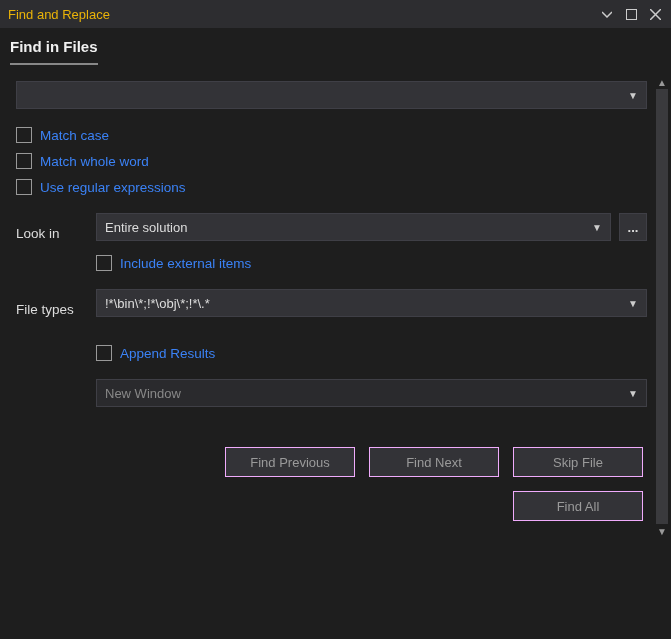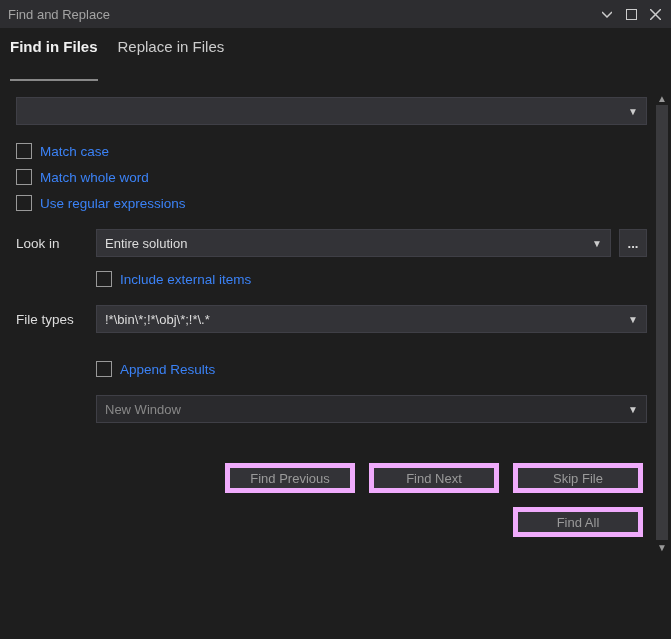--- a/index.html
+++ b/index.html
@@ -18,21 +18,21 @@
     .titlebar {
       height: 28px;
       background: #2d2d30;
       display: flex;
       align-items: center;
       padding: 0 8px;
       justify-content: space-between;
     }
     .titlebar-title {
       font-size: 13px;
-      color: #a3a3a3;
+      color: #eab308;
     }
     .titlebar-controls {
       display: flex;
       gap: 8px;
       align-items: center;
     }
     .titlebar-icon {
       width: 16px;
       height: 16px;
       display: flex;
@@ -44,21 +44,21 @@
     .tabs {
       display: flex;
       padding: 10px 10px 0 10px;
       gap: 20px;
       background: #1e1e1e;
     }
     .tab {
       font-size: 15px;
       font-weight: 600;
       color: #f0f0f0;
-      padding-bottom: 24px;
+      padding-bottom: 8px;
       cursor: pointer;
     }
     .tab.inactive {
       color: #ccc;
       font-weight: 500;
     }
     .tab.active {
       border-bottom: 2px solid #888;
     }
     .content-wrapper {
@@ -134,21 +134,21 @@
     }
     .checkbox.checked::after {
       content: "✓";
     }
     .chk-label {
       font-size: 13.5px;
       color: #3b82f6;
     }
     .form-row {
       display: flex;
-      align-items: center;
+      align-items: flex-end;
       margin-top: 18px;
     }
     .form-label {
       width: 80px;
       font-size: 13.5px;
       color: #ddd;
       flex-shrink: 0;
     }
     .form-control {
       flex: 1;
@@ -183,21 +183,21 @@
       display: flex;
       justify-content: flex-end;
       gap: 14px;
       margin-top: 40px;
       padding-right: 4px;
     }
     .btn {
       width: 130px;
       height: 30px;
       background: #333337;
-      border: 5px solid #f0abfc;
+      border: 1px solid #f0abfc;
       color: #9a9a9a;
       font-size: 13px;
       display: flex;
       align-items: center;
       justify-content: center;
       cursor: pointer;
     }
     .button-row2 {
       display: flex;
       justify-content: flex-end;
@@ -225,21 +225,20 @@
     <span class="titlebar-icon">
       <svg width="11" height="11" viewBox="0 0 11 11">
           <path d="M0 0 L11 11 M11 0 L0 11" stroke="#ccc" stroke-width="1.5"></path>
         </svg>
     </span>
   </div>
 </div>
 
 <div class="tabs">
   <div class="tab active">Find in Files</div>
-  <div class="tab inactive">Replace in Files</div>
 </div>
 
 <div class="content-wrapper">
   <div class="content">
 
     <div class="combo search-combo">
       <span></span>
       <span class="chev">▼</span>
     </div>
 

